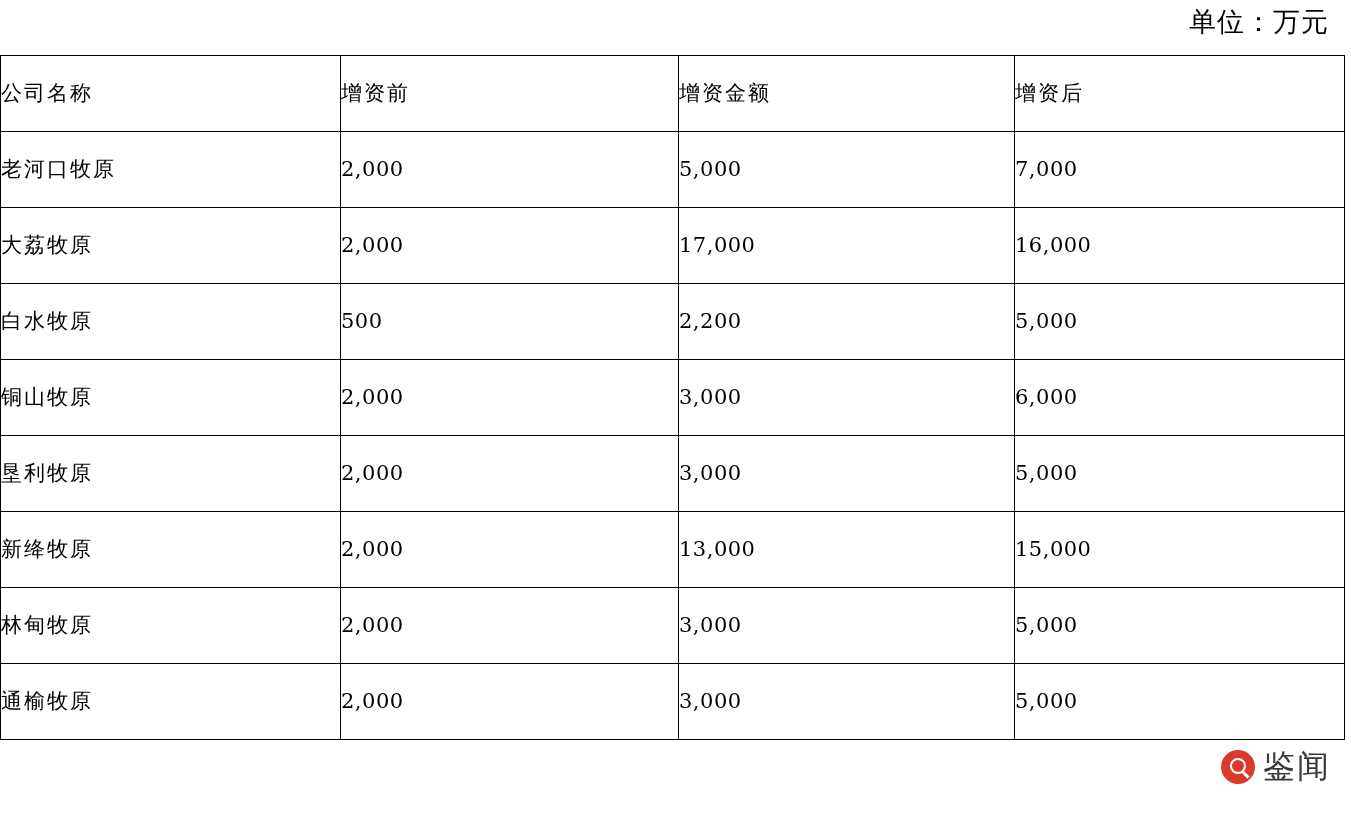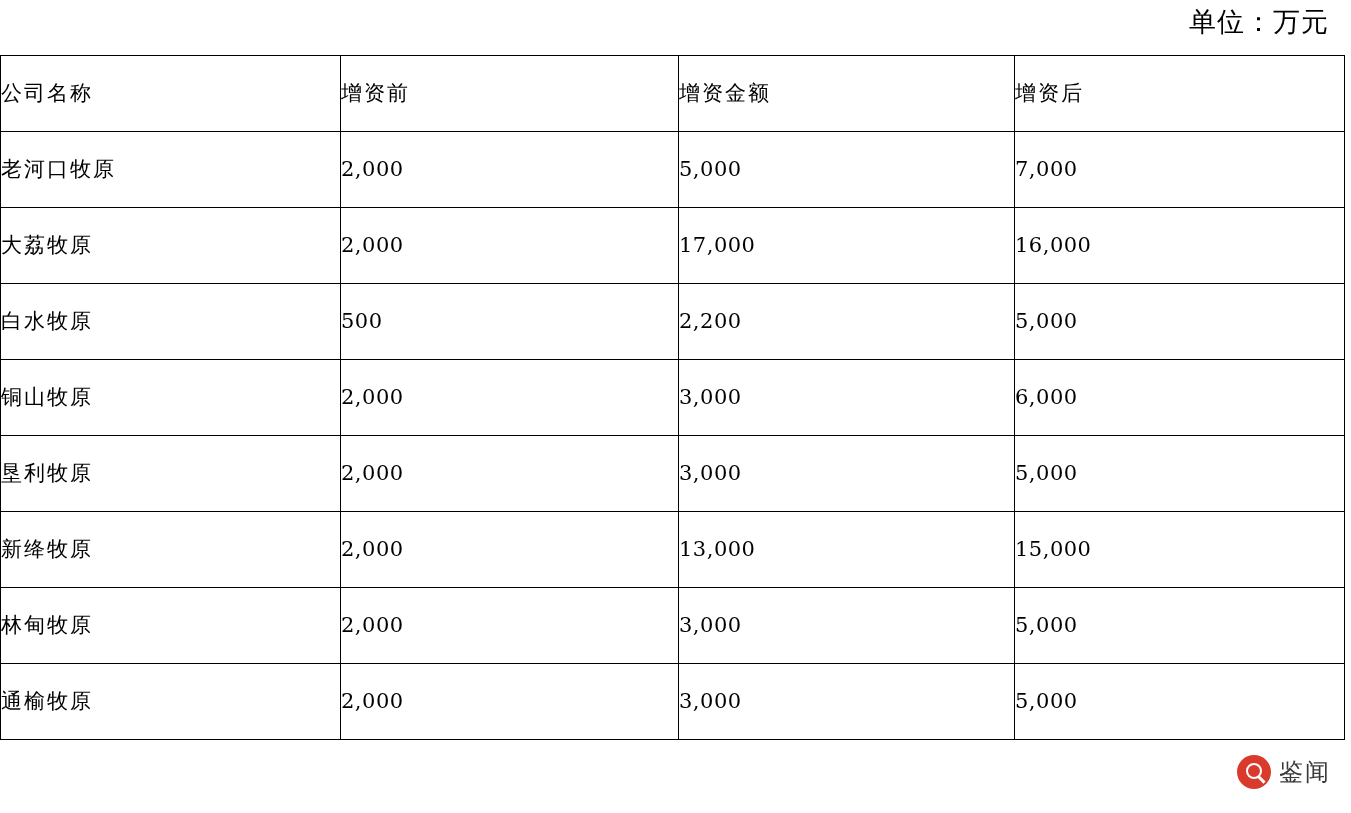--- a/index.html
+++ b/index.html
@@ -75,21 +75,21 @@
 
   
   .watermark {
     position: absolute;
     right: 16px;
     bottom: 22px;
     display: flex;
     align-items: center;
     gap: 8px;
     color: #3a3a3a;
-    font-size: 24px;
+    font-size: 32px;
     font-family: "DejaVu Sans", "Liberation Sans", sans-serif;
     letter-spacing: 2px;
     background: rgba(255,255,255,0.85);
     padding: 2px 4px;
   }
   .wm-logo {
     width: 34px;
     height: 34px;
     border-radius: 50%;
     background: #d93a2b;

